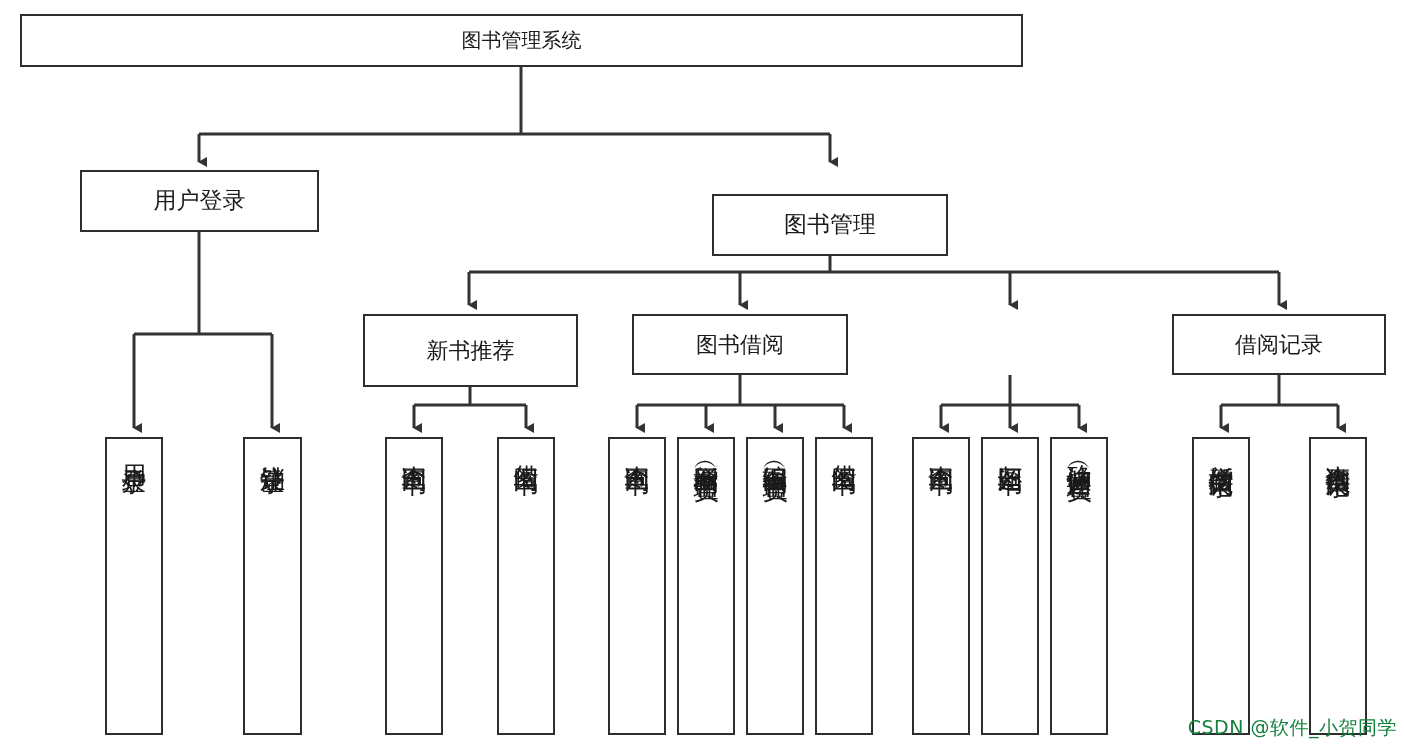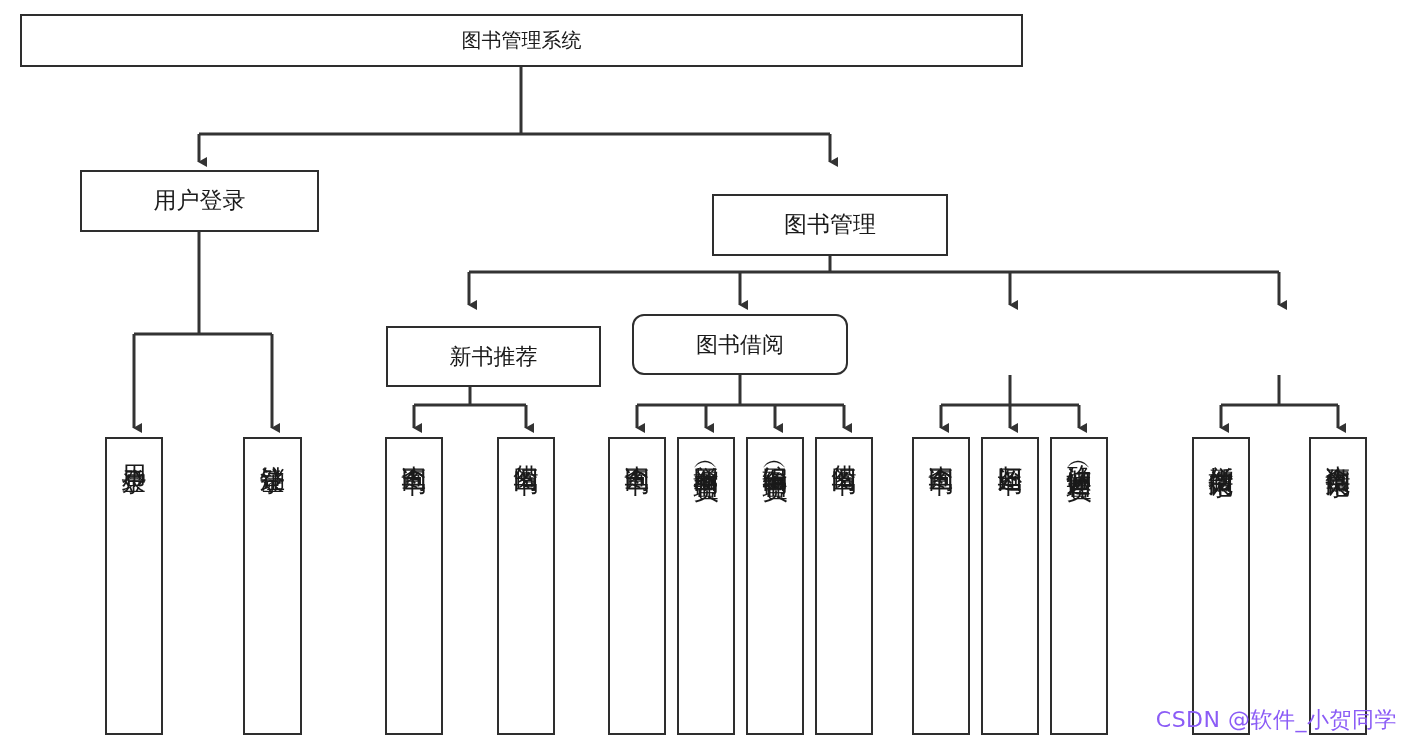--- a/index.html
+++ b/index.html
@@ -54,23 +54,23 @@
     writing-mode: vertical-rl;
     text-orientation: upright;
     font-size: 25px;
     letter-spacing: 2px;
     line-height: 1;
   }
   .node-leaf.tall .label { font-size: 25px; }
   .watermark {
     position: absolute;
     right: 8px;
-    bottom: 12px;
-    font-size: 22px;
-    color: #8b5cf6;
+    bottom: 6px;
+    font-size: 19px;
+    color: #15803d;
     letter-spacing: 0.5px;
     white-space: nowrap;
     user-select: none;
   }
 </style>
 </head>
 <body>
 
 <div id="canvas">
 
@@ -129,29 +129,32 @@
   </div>
 
   <div class="node node-l2" style="left:80px; top:170px; width:239px; height:62px;">
     <span class="label">用户登录</span>
   </div>
 
   <div class="node node-l2" style="left:712px; top:170px; width:236px; height:62px;margin-top:24px;">
     <span class="label">图书管理</span>
   </div>
 
-  <div class="node node-l3" style="left:363px; top:326px; width:215px; height:61px;margin-left:23px;">
+  <div class="node node-l3" style="left:363px; top:314px; width:215px; height:73px;">
     <span class="label">新书推荐</span>
   </div>
 
-  <div class="node node-l3" style="left:632px; top:314px; width:216px; height:61px;border-radius:12px;">
+  <div class="node node-l3" style="left:632px; top:314px; width:216px; height:61px;">
     <span class="label">图书借阅</span>
   </div>
 
 
+  <div class="node node-l3" style="left:1172px; top:314px; width:214px; height:61px;">
+    <span class="label">借阅记录</span>
+  </div>
 
   <div class="node node-leaf" style="left:105px; top:437px; width:58px; height:298px;">
     <span class="label">用户登录</span>
   </div>
 
   <div class="node node-leaf" style="left:243px; top:437px; width:59px; height:298px;">
     <span class="label">注销登录</span>
   </div>
 
   <div class="node node-leaf" style="left:385px; top:437px; width:58px; height:298px;">

